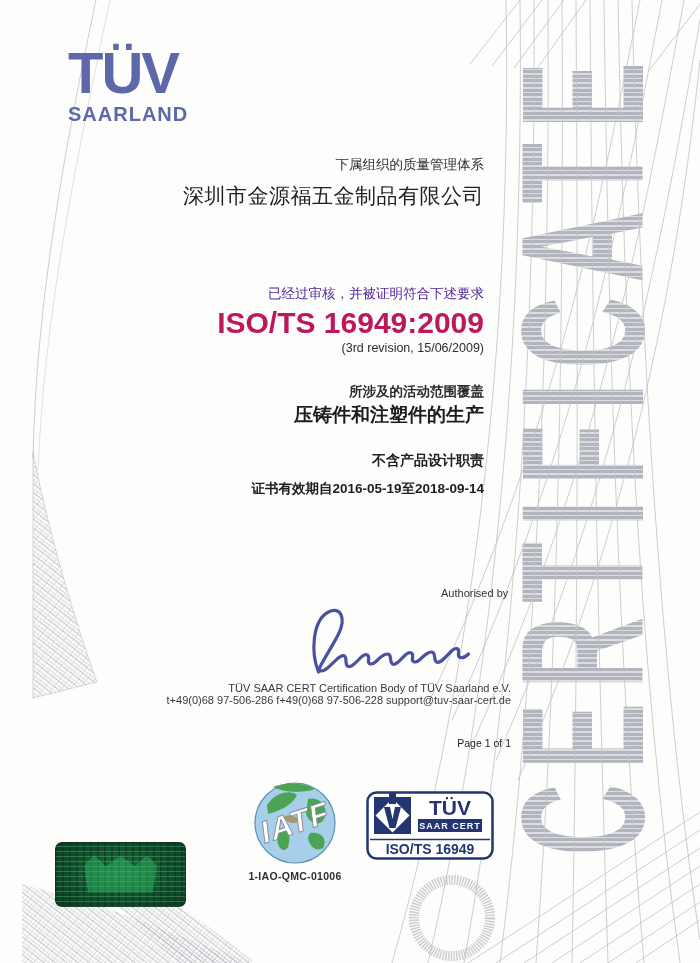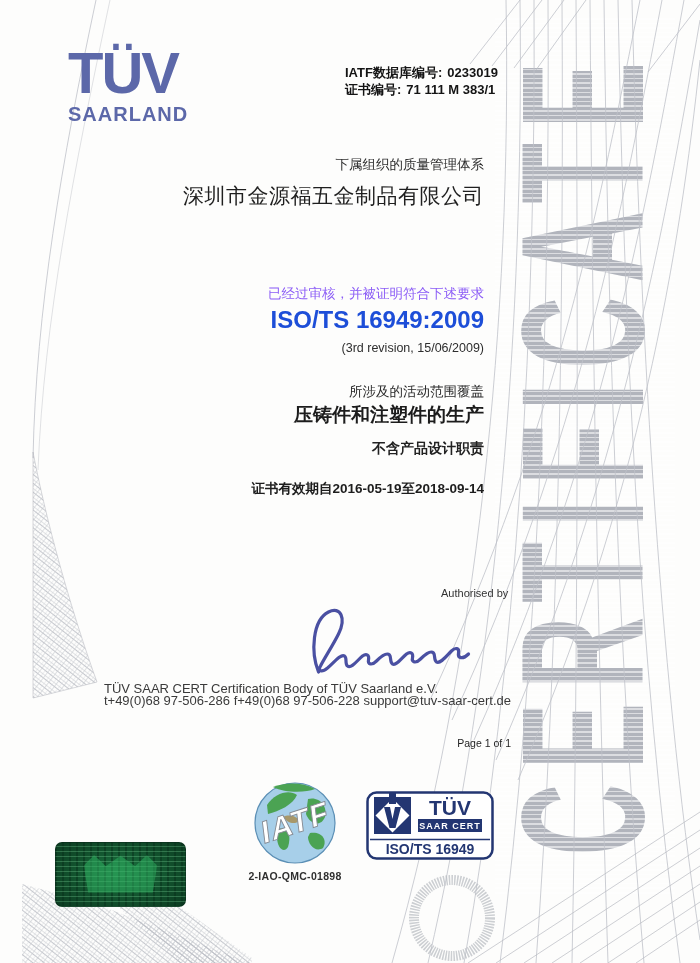--- a/index.html
+++ b/index.html
@@ -25,32 +25,32 @@
   .content{position:absolute;inset:0;z-index:3;}
   .tuv-logo{position:absolute;left:68px;top:44px;color:#5c68a9;line-height:1;}
   .tuv-logo .word{font-size:58px;font-weight:bold;letter-spacing:-2px;}
   .tuv-logo .sub{font-size:20px;font-weight:bold;letter-spacing:1px;margin-top:2px;}
   .registry{position:absolute;left:345px;top:64px;font-size:13px;font-weight:bold;color:#141414;line-height:17px;}
   .registry .num{margin-left:5px;}
   .r-line{position:absolute;right:216px;text-align:right;white-space:nowrap;}
   .intro{top:156px;font-size:13.5px;color:#2e2e2e;}
   .company{top:182px;font-size:21px;letter-spacing:.5px;color:#1f1f1f;}
   .addr{top:230px;font-size:13px;line-height:15px;color:#2e2e2e;}
-  .audit{top:285px;font-size:13.5px;color:#8b5cf6;}
-  .standard{top:306px;font-size:24px;font-weight:bold;color:#1d4ed8;}
+  .audit{top:285px;font-size:13.5px;color:#4c1d95;}
+  .standard{top:306px;font-size:30px;font-weight:bold;color:#be185d;}
   .revision{top:341px;font-size:12.5px;color:#2e2e2e;}
-  .scope-intro{top:383px;font-size:13.5px;font-weight:normal;color:#2a2a2a;}
+  .scope-intro{top:383px;font-size:13.5px;font-weight:bold;color:#2a2a2a;}
   .scope{top:402px;font-size:19px;font-weight:bold;color:#1c1c1c;}
-  .exclusion{top:440px;font-size:14px;font-weight:bold;color:#222;text-align:right;}
+  .exclusion{top:452px;font-size:14px;font-weight:bold;color:#222;text-align:right;}
   .validity{top:480px;font-size:13.5px;font-weight:bold;color:#1d1d1d;}
   .verify{position:absolute;left:113px;top:514px;font-size:13.5px;font-weight:bold;color:#1d1d1d;white-space:nowrap;}
   .verify .url{text-decoration:underline;font-weight:bold;color:#1d1d1d;}
   .authorised{position:absolute;left:441px;top:587px;font-size:11px;color:#333;text-align:center;}
   .sig{position:absolute;left:298px;top:600px;}
-  .cert-body{position:absolute;right:189px;top:683px;font-size:13px;line-height:11.5px;color:#3a3a3a;white-space:nowrap;}
+  .cert-body{position:absolute;right:189px;top:683px;text-align:right;font-size:11px;line-height:11.5px;color:#3a3a3a;white-space:nowrap;}
   .page-note{position:absolute;right:189px;top:737px;font-size:10.5px;font-weight:normal;color:#1e1e1e;}
   .iatf-seal{position:absolute;left:245px;top:781px;width:100px;text-align:center;}
   .iatf-code{font-size:10.5px;font-weight:bold;letter-spacing:.3px;color:#2f2f2f;margin-top:1px;white-space:nowrap;}
   .tuv-seal{position:absolute;left:366px;top:791px;}
   .holo{
     position:absolute;left:55px;top:842px;width:131px;height:65px;border-radius:7px;z-index:3;
     background-image:
       repeating-linear-gradient(0deg,rgba(140,230,170,.28) 0 1px,rgba(0,0,0,0) 1px 5px),
       repeating-linear-gradient(90deg,rgba(8,50,28,.55) 0 2px,rgba(0,0,0,0) 2px 7px),
       radial-gradient(ellipse at 50% 48%,#1d7a44 0%,#11502c 55%,#0b3a20 100%);
@@ -116,28 +116,20 @@
     <path d="M22,884 L96,904 L250,963 L22,963 Z" fill="url(#hatch)"></path>
   </svg>
 
   <div class="content">
 
     <div class="tuv-logo">
       <div class="word">TÜV</div>
       <div class="sub">SAARLAND</div>
     </div>
 
-    <div class="registry">
-      <div>
-        <span>IATF数据库编号:</span><span class="num">0233019</span>
-      </div>
-      <div>
-        <span>证书编号:</span><span class="num">71 111 M 383/1</span>
-      </div>
-    </div>
 
     <div class="r-line intro">下属组织的质量管理体系</div>
     <div class="r-line company">深圳市金源福五金制品有限公司</div>
     <div class="r-line audit">已经过审核，并被证明符合下述要求</div>
     <div class="r-line standard">ISO/TS 16949:2009</div>
     <div class="r-line revision">(3rd revision, 15/06/2009)</div>
     <div class="r-line scope-intro">所涉及的活动范围覆盖</div>
     <div class="r-line scope">压铸件和注塑件的生产</div>
     <div class="r-line exclusion">不含产品设计职责</div>
     <div class="r-line validity">证书有效期自2016-05-19至2018-09-14</div>
@@ -164,21 +156,21 @@
         <g fill="#4ba353" stroke="none">
           <path d="M14,24 C22,12 36,8 44,14 C40,24 26,30 15,33 Z"></path>
           <path d="M26,48 C34,45 39,53 35,66 C31,73 24,67 24,56 Z"></path>
           <path d="M55,18 C66,15 75,25 72,36 C68,46 57,44 53,33 Z"></path>
           <path d="M57,52 C68,50 75,58 70,67 C62,72 55,63 55,56 Z"></path>
           <path d="M20,6 C32,1 50,1 62,8 C52,12 32,12 20,6 Z"></path>
         </g>
         <path d="M30,36 C36,33 44,35 46,40 C42,44 34,42 30,36 Z" fill="#a98a4a" opacity="0.8"></path>
         <text x="42" y="52" transform="rotate(-18 42 42)" text-anchor="middle" font-family="Liberation Sans, DejaVu Sans, sans-serif" font-size="31" font-weight="bold" font-style="italic" fill="#ffffff" stroke="#858a92" stroke-width="0.9" letter-spacing="1">IATF</text>
       </svg>
-      <div class="iatf-code">2-IAO-QMC-01898</div>
+      <div class="iatf-code">1-IAO-QMC-01006</div>
     </div>
 
     <svg class="tuv-seal" width="128" height="70" viewBox="0 0 128 70">
       <rect x="1.5" y="1.5" width="125" height="66" rx="9" fill="#ffffff" stroke="#233672" stroke-width="2.5"></rect>
       <line x1="4" y1="48.5" x2="124" y2="48.5" stroke="#233672" stroke-width="1.5"></line>
       <g transform="translate(8,6)">
         <rect x="0" y="0" width="37" height="37" fill="#233672"></rect>
         <polygon points="18.5,1.5 35.5,18.5 18.5,35.5 1.5,18.5" fill="#ffffff"></polygon>
         <rect x="15" y="-4" width="7" height="11" fill="#233672"></rect>
         <path d="M10,10 L16,10 L18.5,22 L21,10 L27,10 L21.5,31 L15.5,31 Z" fill="#233672"></path>

